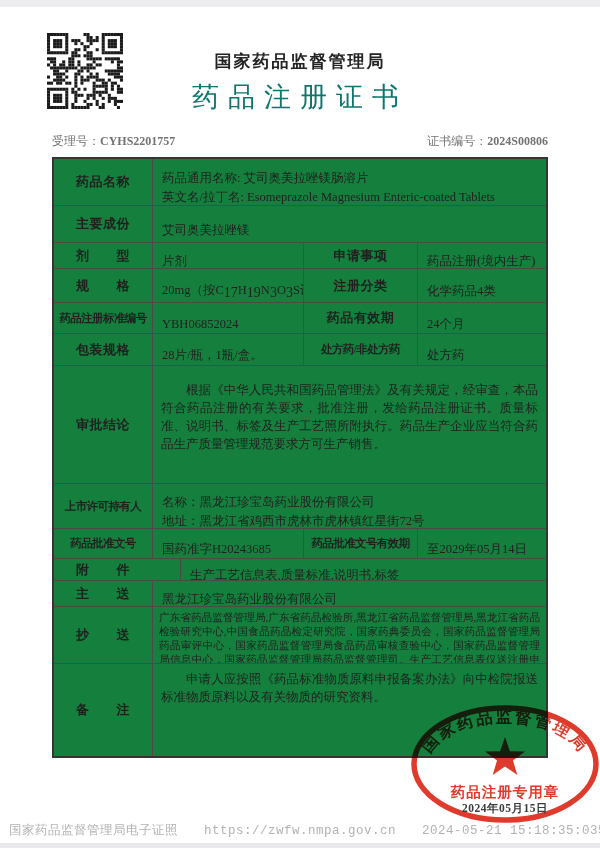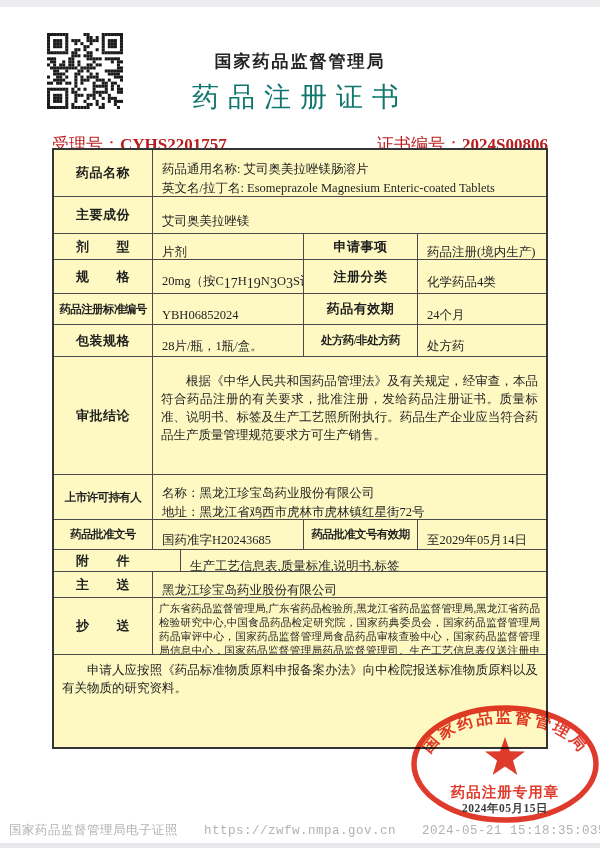--- a/index.html
+++ b/index.html
@@ -9,27 +9,27 @@
   .edge-strip-bottom { position:absolute; left:0; bottom:0; width:600px; height:5px; background:#e9e8ec; }
 
   .qr { position:absolute; left:47px; top:33px; width:76px; height:76px; }
   .qr svg { width:100%; height:100%; fill:#1a1a1a; }
 
   .authority-title { position:absolute; left:0; top:50px; width:600px; text-align:center;
     font-family:"Liberation Sans","DejaVu Sans",sans-serif; font-weight:700; font-size:17px; letter-spacing:2px; color:#222; }
   .cert-title { position:absolute; left:0; top:79px; width:600px; text-align:center;
     font-size:27px; letter-spacing:9px; color:#0f766e; }
 
-  .meta-line { position:absolute; left:52px; top:133px; width:496px; font-size:17px; color:#b91c1c; }
+  .meta-line { position:absolute; left:52px; top:133px; width:496px; font-size:12px; color:#737373; }
   .meta-left { float:left; }
   .meta-right { float:right; }
   .meta-num { font-weight:700; }
 
-  .cert-table { position:absolute; left:52px; top:148px; width:496px; height:601px;
-    border:2px solid #353535; display:flex; flex-direction:column; background:#fef9c3; }
+  .cert-table { position:absolute; left:52px; top:157px; width:496px; height:601px;
+    border:2px solid #353535; display:flex; flex-direction:column; background:#15803d; }
   .row { display:flex; flex-shrink:0; border-top:1px solid #4a4a4a; }
   .row:first-child { border-top:none; }
   .cell { border-left:1px solid #4a4a4a; overflow:hidden; }
   .cell:first-child { border-left:none; }
   .c1 { width:98px; } .c2 { width:151px; } .c3 { width:114px; } .c4 { flex:1; }
   .c-span { flex:1; }
   .lbl { display:flex; align-items:center; justify-content:center; text-align:center;
     font-weight:700; font-size:13px; letter-spacing:0.5px; }
   .lbl-sm { font-size:11.5px; letter-spacing:-0.6px; }
   .val { display:flex; flex-direction:column; justify-content:center; padding:14px 6px 2px 9px; font-size:12.5px; line-height:1.5; }
@@ -453,20 +453,21 @@
     <div class="cell c1 lbl">主　　送</div>
     <div class="cell c-span val">黑龙江珍宝岛药业股份有限公司</div>
   </div>
 
   <div class="row r13">
     <div class="cell c1 lbl">抄　　送</div>
     <div class="cell c-span par small-par">广东省药品监督管理局,广东省药品检验所,黑龙江省药品监督管理局,黑龙江省药品检验研究中心,中国食品药品检定研究院，国家药典委员会，国家药品监督管理局药品审评中心，国家药品监督管理局食品药品审核查验中心，国家药品监督管理局信息中心，国家药品监督管理局药品监督管理司。生产工艺信息表仅送注册申请人(主送单位)。</div>
   </div>
 
   <div class="row r14">
+    <div class="cell c1 lbl">备　　注</div>
     <div class="cell c-span par indent">申请人应按照《药品标准物质原料申报备案办法》向中检院报送标准物质原料以及有关物质的研究资料。</div>
   </div>
 
 </div>
 
 <svg class="seal" viewBox="0 0 202 132" xmlns="http://www.w3.org/2000/svg">
   <ellipse cx="101" cy="64" rx="91" ry="56" fill="none" stroke="#dd2a1b" stroke-width="5.5"></ellipse>
   <path id="sealArc" d="M 24 64 A 77 42 0 0 1 178 64" fill="none"></path>
   <text font-family="'Liberation Sans','DejaVu Sans',sans-serif" font-size="16.5" font-weight="700" fill="#dd2a1b" letter-spacing="2.5">
     <textPath href="#sealArc" startOffset="50%" text-anchor="middle">国家药品监督管理局</textPath>

